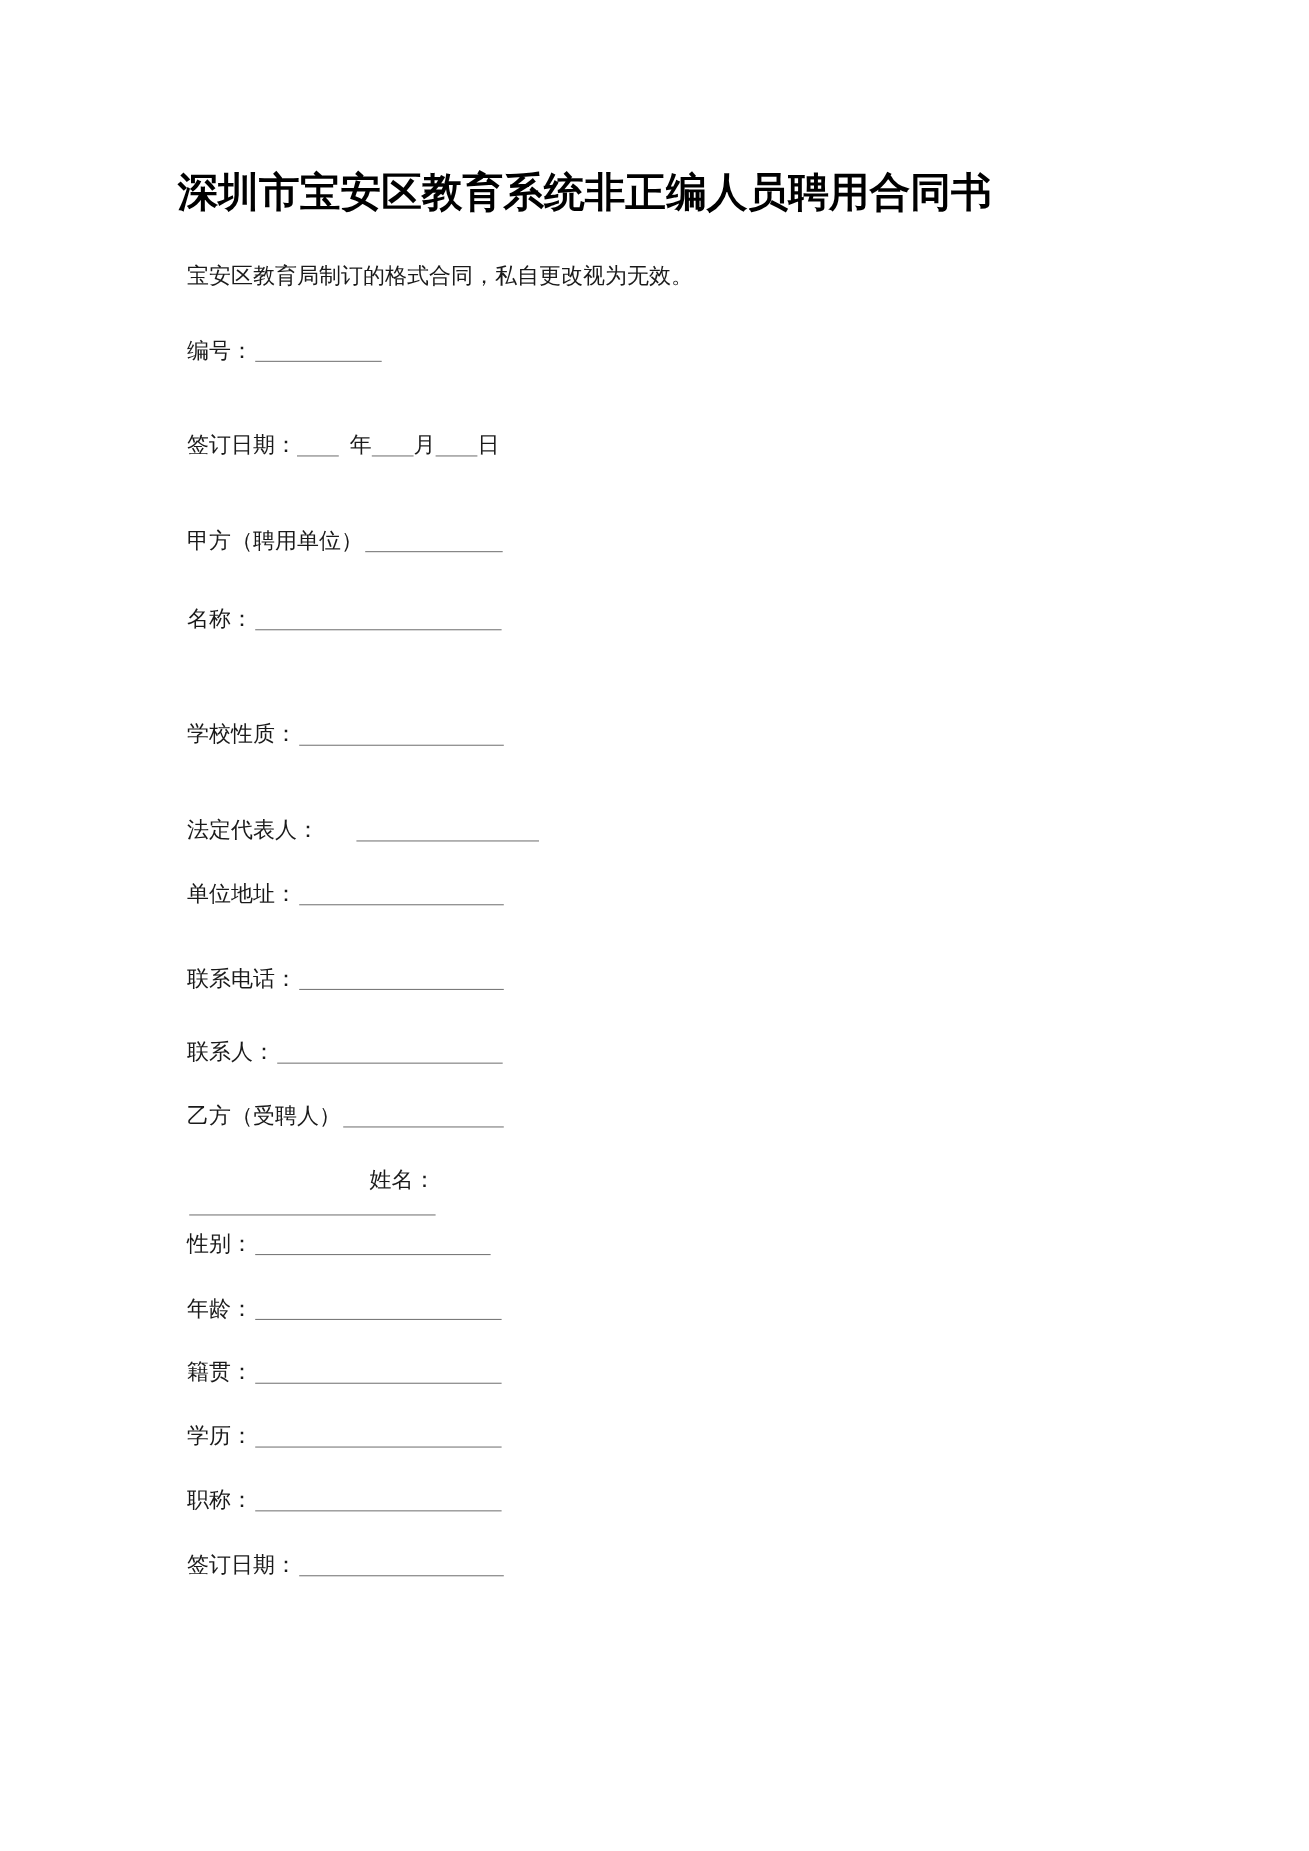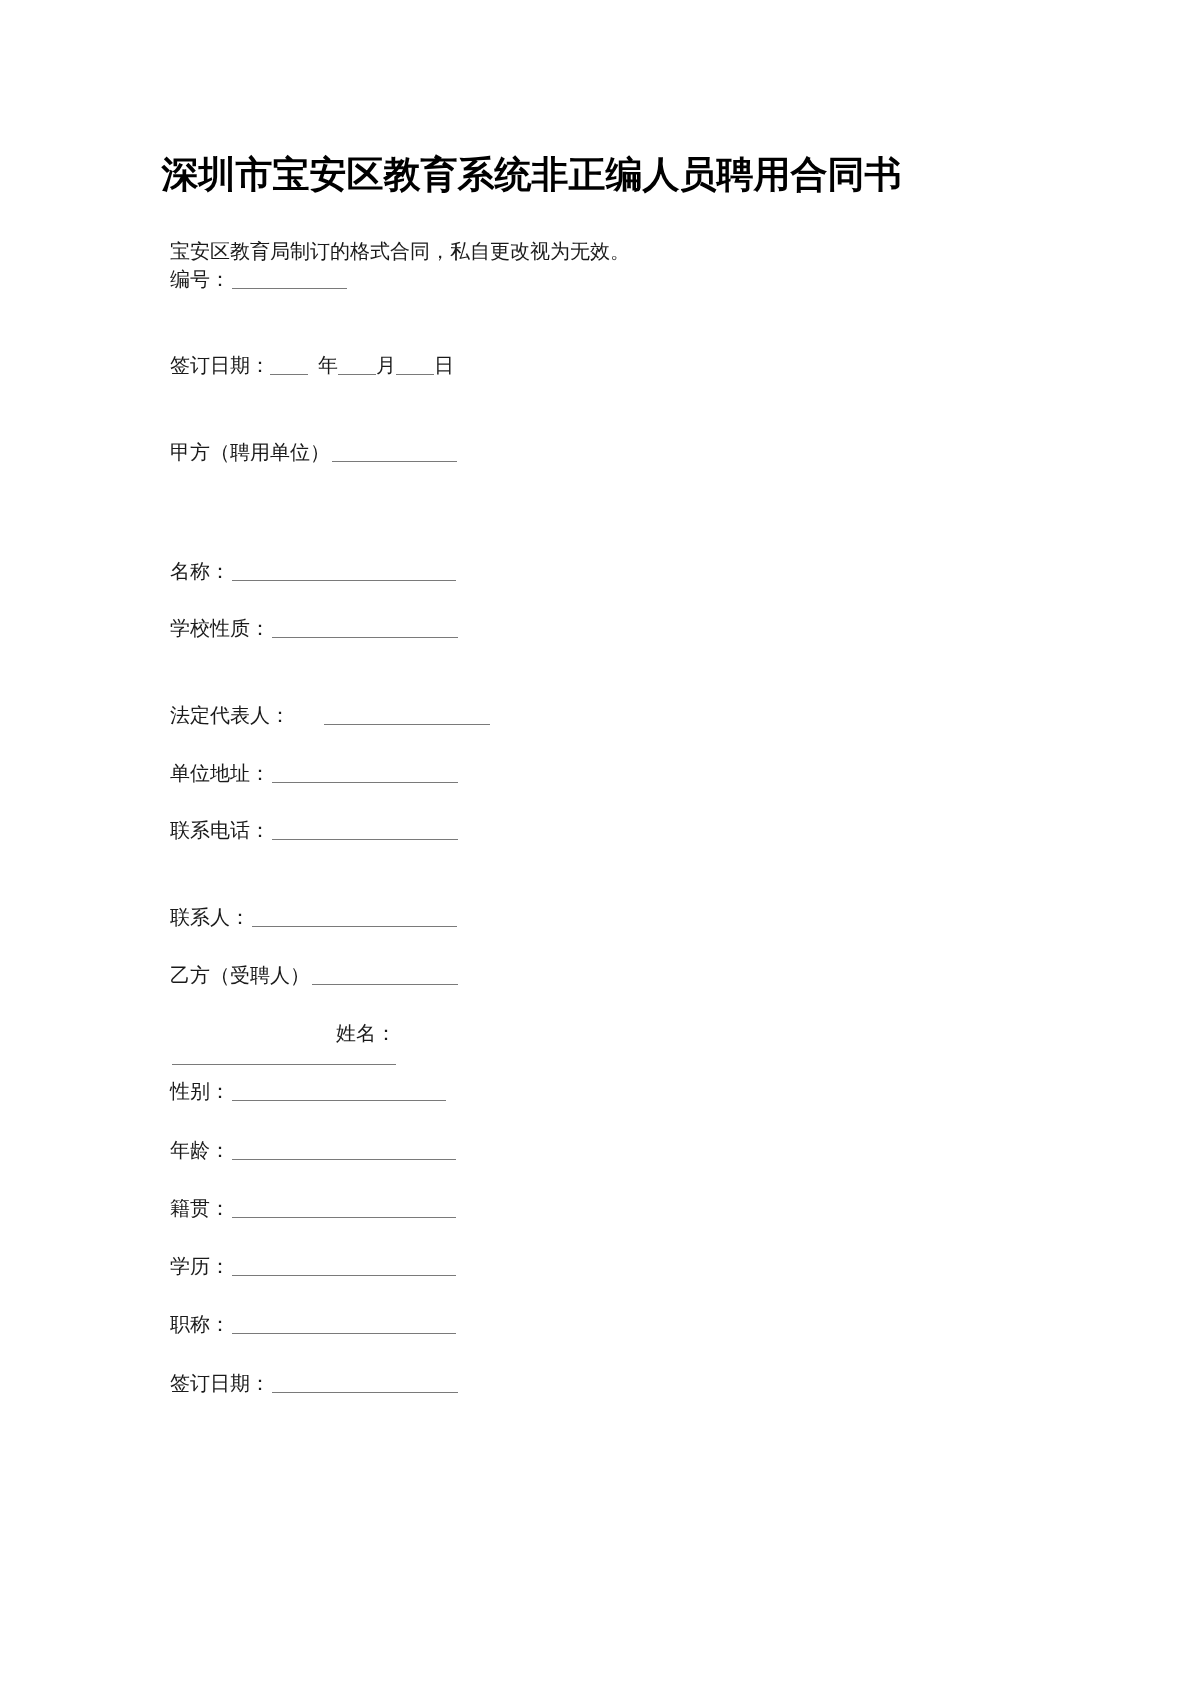--- a/index.html
+++ b/index.html
@@ -32,20 +32,21 @@
     position: absolute;
     left: 170px;
     font-size: 20px;
     line-height: 26px;
     white-space: nowrap;
     display: flex;
     align-items: flex-end;
   }
   .label {
     display: inline-block;
+    margin-top: 40px;
   }
   .blank {
     display: inline-block;
     border-bottom: 1px solid #7a7a7a;
     height: 18px;
     margin-bottom: 3px;
   }
   .datepart {
     display: inline-block;
   }
@@ -72,41 +73,41 @@
   <span class="datepart">月</span>
   <span class="blank" style="width:38px;"></span>
   <span class="datepart">日</span>
 </div>
 
 <div class="line" style="top:439px;">
   <span class="label">甲方（聘用单位）</span>
   <span class="blank" style="width:125px;margin-left:2px;"></span>
 </div>
 
-<div class="line" style="top:558px;">
+<div class="line" style="top:510px;">
   <span class="label">名称：</span>
   <span class="blank" style="width:224px;margin-left:2px;"></span>
 </div>
 
 <div class="line" style="top:615px;">
   <span class="label">学校性质：</span>
   <span class="blank" style="width:186px;margin-left:2px;"></span>
 </div>
 
 <div class="line" style="top:702px;gap:32px;">
   <span class="label">法定代表人：</span>
   <span class="blank" style="width:166px;margin-left:2px;"></span>
 </div>
 
 <div class="line" style="top:760px;">
   <span class="label">单位地址：</span>
   <span class="blank" style="width:186px;margin-left:2px;"></span>
 </div>
 
-<div class="line" style="top:817px;">
+<div class="line" style="top:837px;">
   <span class="label">联系电话：</span>
   <span class="blank" style="width:186px;margin-left:2px;"></span>
 </div>
 
 <div class="line" style="top:904px;justify-content:space-between;">
   <span class="label">联系人：</span>
   <span class="blank" style="width:205px;margin-left:2px;"></span>
 </div>
 
 <div class="line" style="top:962px;">

